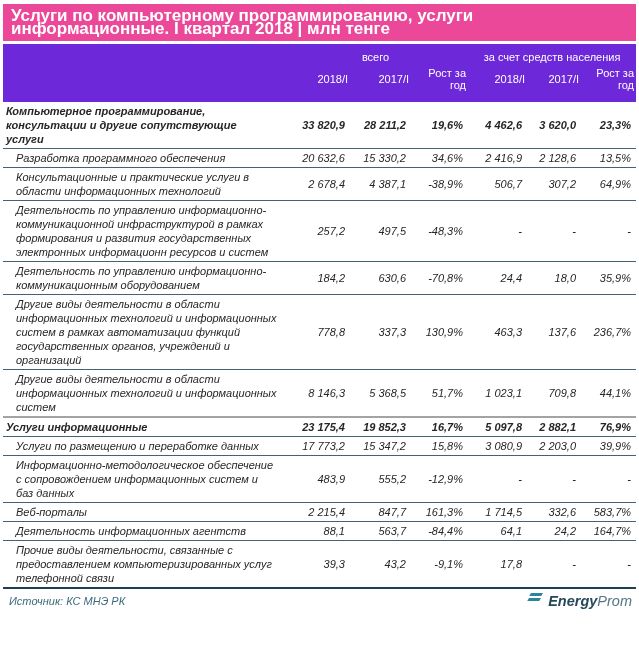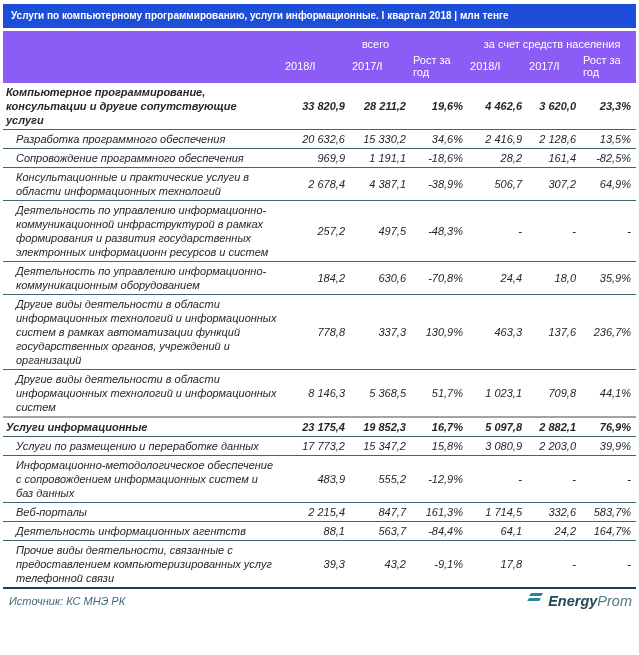--- a/index.html
+++ b/index.html
@@ -4,31 +4,31 @@
 <style>
   html, body { margin: 0; padding: 0; background: #ffffff; }
   .page {
     width: 639px; height: 655px; box-sizing: border-box;
     padding: 4px 3px 3px 3px;
     font-family: "Liberation Sans", sans-serif;
     color: #262626; background: #ffffff;
     overflow: hidden; position: relative;
   }
   .title-bar {
-    background: #1d4ed8; color: #ffffff;
-    font-weight: bold; font-size: 10px; line-height: 13px;
+    background: #ec4899; color: #ffffff;
+    font-weight: bold; font-size: 17px; line-height: 13px;
     padding: 5px 8px 6px 8px;
   }
   table { border-collapse: collapse; table-layout: fixed; width: 633px; margin-top: 3px; }
   thead th {
-    background: #8b5cf6; color: #ffffff;
+    background: #6d28d9; color: #ffffff;
     font-weight: normal; font-size: 11px;
   }
   .group-row th { height: 17px; padding: 4px 2px 0 2px; text-align: center; vertical-align: middle; }
-  .col-row th { height: 27px; padding: 0 2px 4px 2px; text-align: left; vertical-align: middle; line-height: 12px; }
+  .col-row th { height: 27px; padding: 0 2px 10px 2px; text-align: right; vertical-align: middle; line-height: 12px; }
   tbody td { font-size: 11px; line-height: 14px; padding: 2px 0; vertical-align: middle; }
   td.cat { padding-left: 3px; padding-right: 6px; }
   td.cat.indent { padding-left: 13px; }
   td.num { text-align: right; padding-right: 5px; white-space: nowrap; }
   tbody tr { border-top: 1px solid #44626f; font-style: italic; }
   tbody tr.section { border-top: 2px solid #a3a3a3; }
   tbody tr:first-child { border-top: none; }
   tbody tr.section td { font-weight: bold; }
   .footer {
     width: 633px; box-sizing: border-box;
@@ -94,29 +94,20 @@
         <tr>
           <td class="cat indent">Разработка программного обеспечения</td>
           <td class="num">20 632,6</td>
           <td class="num">15 330,2</td>
           <td class="num">34,6%</td>
           <td class="num">2 416,9</td>
           <td class="num">2 128,6</td>
           <td class="num">13,5%</td>
         </tr>
         <tr>
-          <td class="cat indent">Сопровождение программного обеспечения</td>
-          <td class="num">969,9</td>
-          <td class="num">1 191,1</td>
-          <td class="num">-18,6%</td>
-          <td class="num">28,2</td>
-          <td class="num">161,4</td>
-          <td class="num">-82,5%</td>
-        </tr>
-        <tr>
           <td class="cat indent">Консультационные  и практические услуги в области информационных технологий</td>
           <td class="num">2 678,4</td>
           <td class="num">4 387,1</td>
           <td class="num">-38,9%</td>
           <td class="num">506,7</td>
           <td class="num">307,2</td>
           <td class="num">64,9%</td>
         </tr>
         <tr>
           <td class="cat indent">Деятельность по управлению информационно-коммуникационной инфраструктурой  в рамках формирования и развития государственных электронных информационн ресурсов и систем</td>

